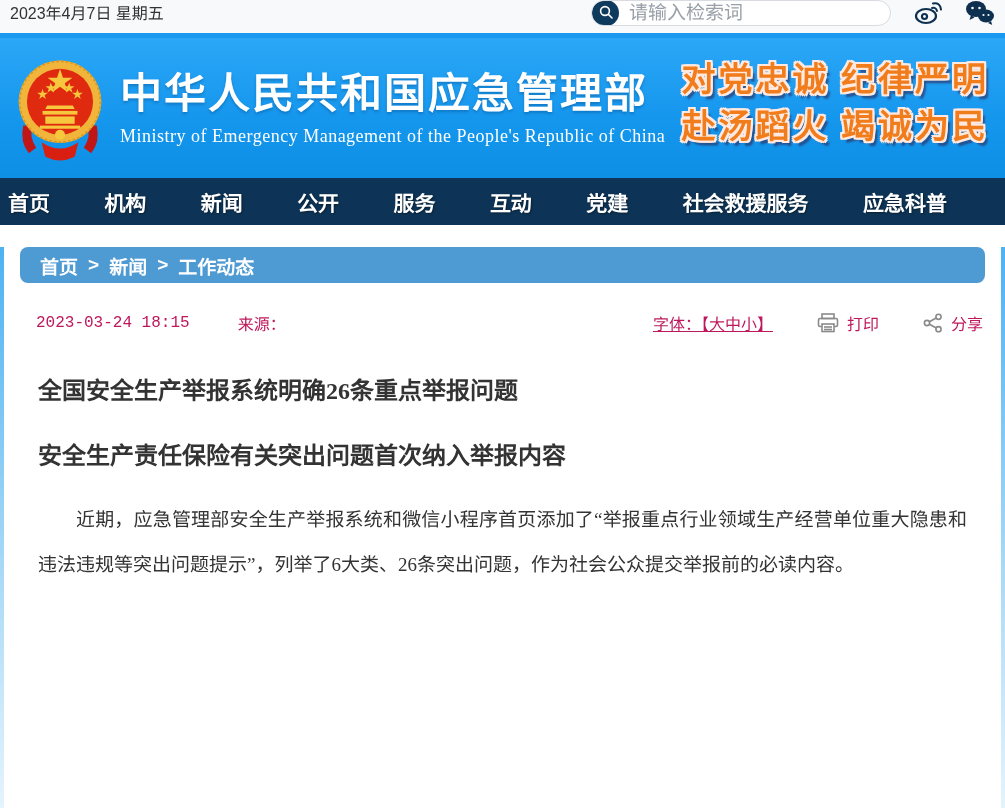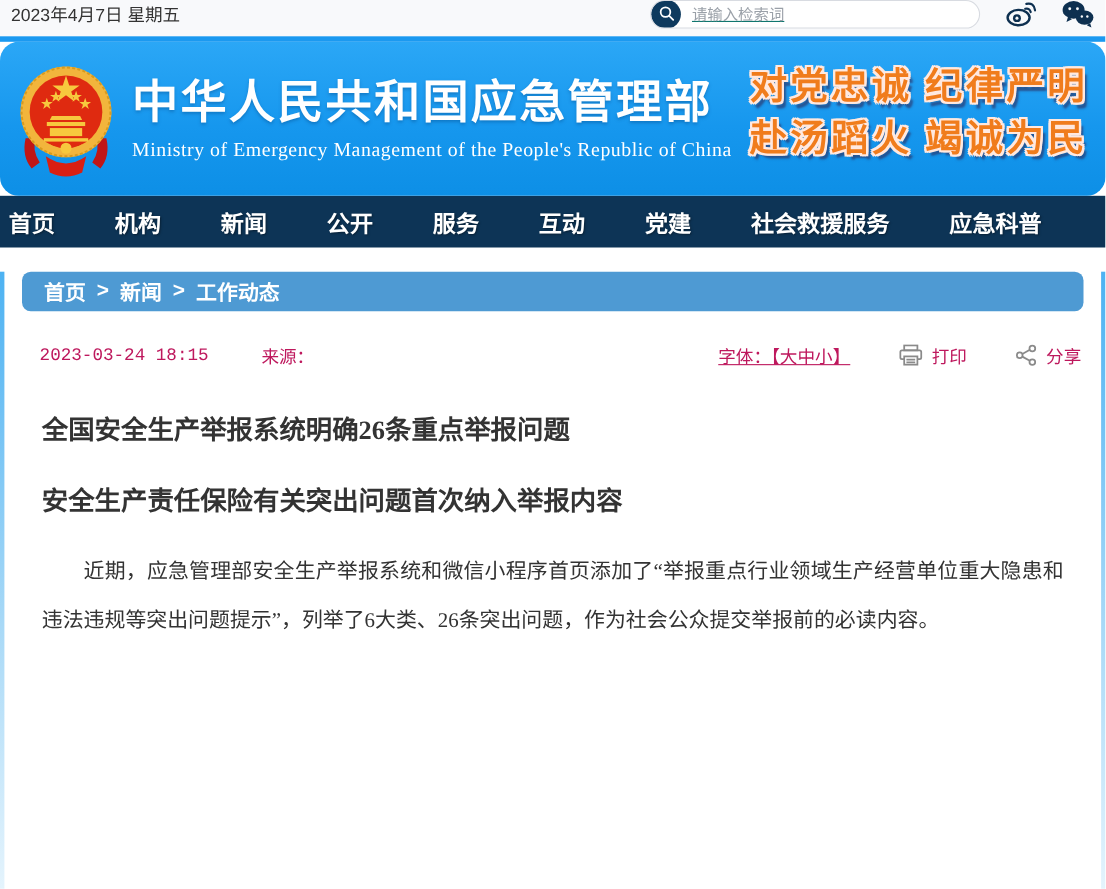--- a/index.html
+++ b/index.html
@@ -7,30 +7,30 @@
     font-family:"Liberation Sans","DejaVu Sans",sans-serif; }
 
   
   .topbar { height:33px; background:#f8f9fb; display:flex; align-items:flex-start; padding:0 10px; }
   .topbar-date { font-size:16px; color:#333; }
   .topbar-right { margin-left:auto; display:flex; align-items:center; gap:22px; }
   .search-pill { width:300px; height:26px; border:1px solid #d8dbe1; border-radius:14px;
     background:#fff; display:flex; align-items:center; overflow:hidden; }
   .search-btn { width:27px; height:26px; background:#0e3a5e; border:none; border-radius:13px;
     display:flex; align-items:center; justify-content:center; cursor:pointer; flex:0 0 27px; }
-  .search-input { border:none; outline:none; flex:1; font-size:14px; color:#0f766e; padding:0 10px;
-    background:transparent; font-family:inherit;text-decoration:underline; }
+  .search-input { border:none; outline:none; flex:1; font-size:19px; color:#8b5cf6; padding:0 10px;
+    background:transparent; font-family:inherit; }
   .search-input::placeholder { color:#9aa0a8; }
   .social-icon { width:30px; height:26px; display:flex; align-items:center; justify-content:center; cursor:pointer; }
 
   .top-divider { height:5px; background:#1b99f0; }
 
   
   .header { height:140px; background:linear-gradient(180deg,#2ba7f6 0%,#1697ee 55%,#0d8fe6 100%);
-    display:flex; align-items:center; padding:0 14px; position:relative;border-radius:17px; }
+    display:flex; align-items:center; padding:0 14px; position:relative; }
   .emblem { width:92px; height:112px; flex:0 0 92px; margin-top:4px; }
   .header-titles { margin-left:14px; color:#fff; }
   .header-title { font-family:"Liberation Serif","DejaVu Serif",serif; font-weight:bold;
     font-size:42px; letter-spacing:2px; line-height:48px; text-shadow:0 2px 3px rgba(0,60,120,.35); }
   .header-subtitle { font-family:Liberation Serif, serif; font-size:18px;
     letter-spacing:.5px; margin-top:8px; }
   .header-slogan { position:absolute; right:16px; top:18px; text-align:center;
     font-family:"Liberation Serif","DejaVu Serif",serif; font-weight:bold; font-size:34px;
     line-height:47px; letter-spacing:3px; color:#f07c1c;
     text-shadow:-2px -2px 0 #ffe9e0, 2px -2px 0 #ffe9e0, -2px 2px 0 #ffe9e0, 2px 2px 0 #ffe9e0,

